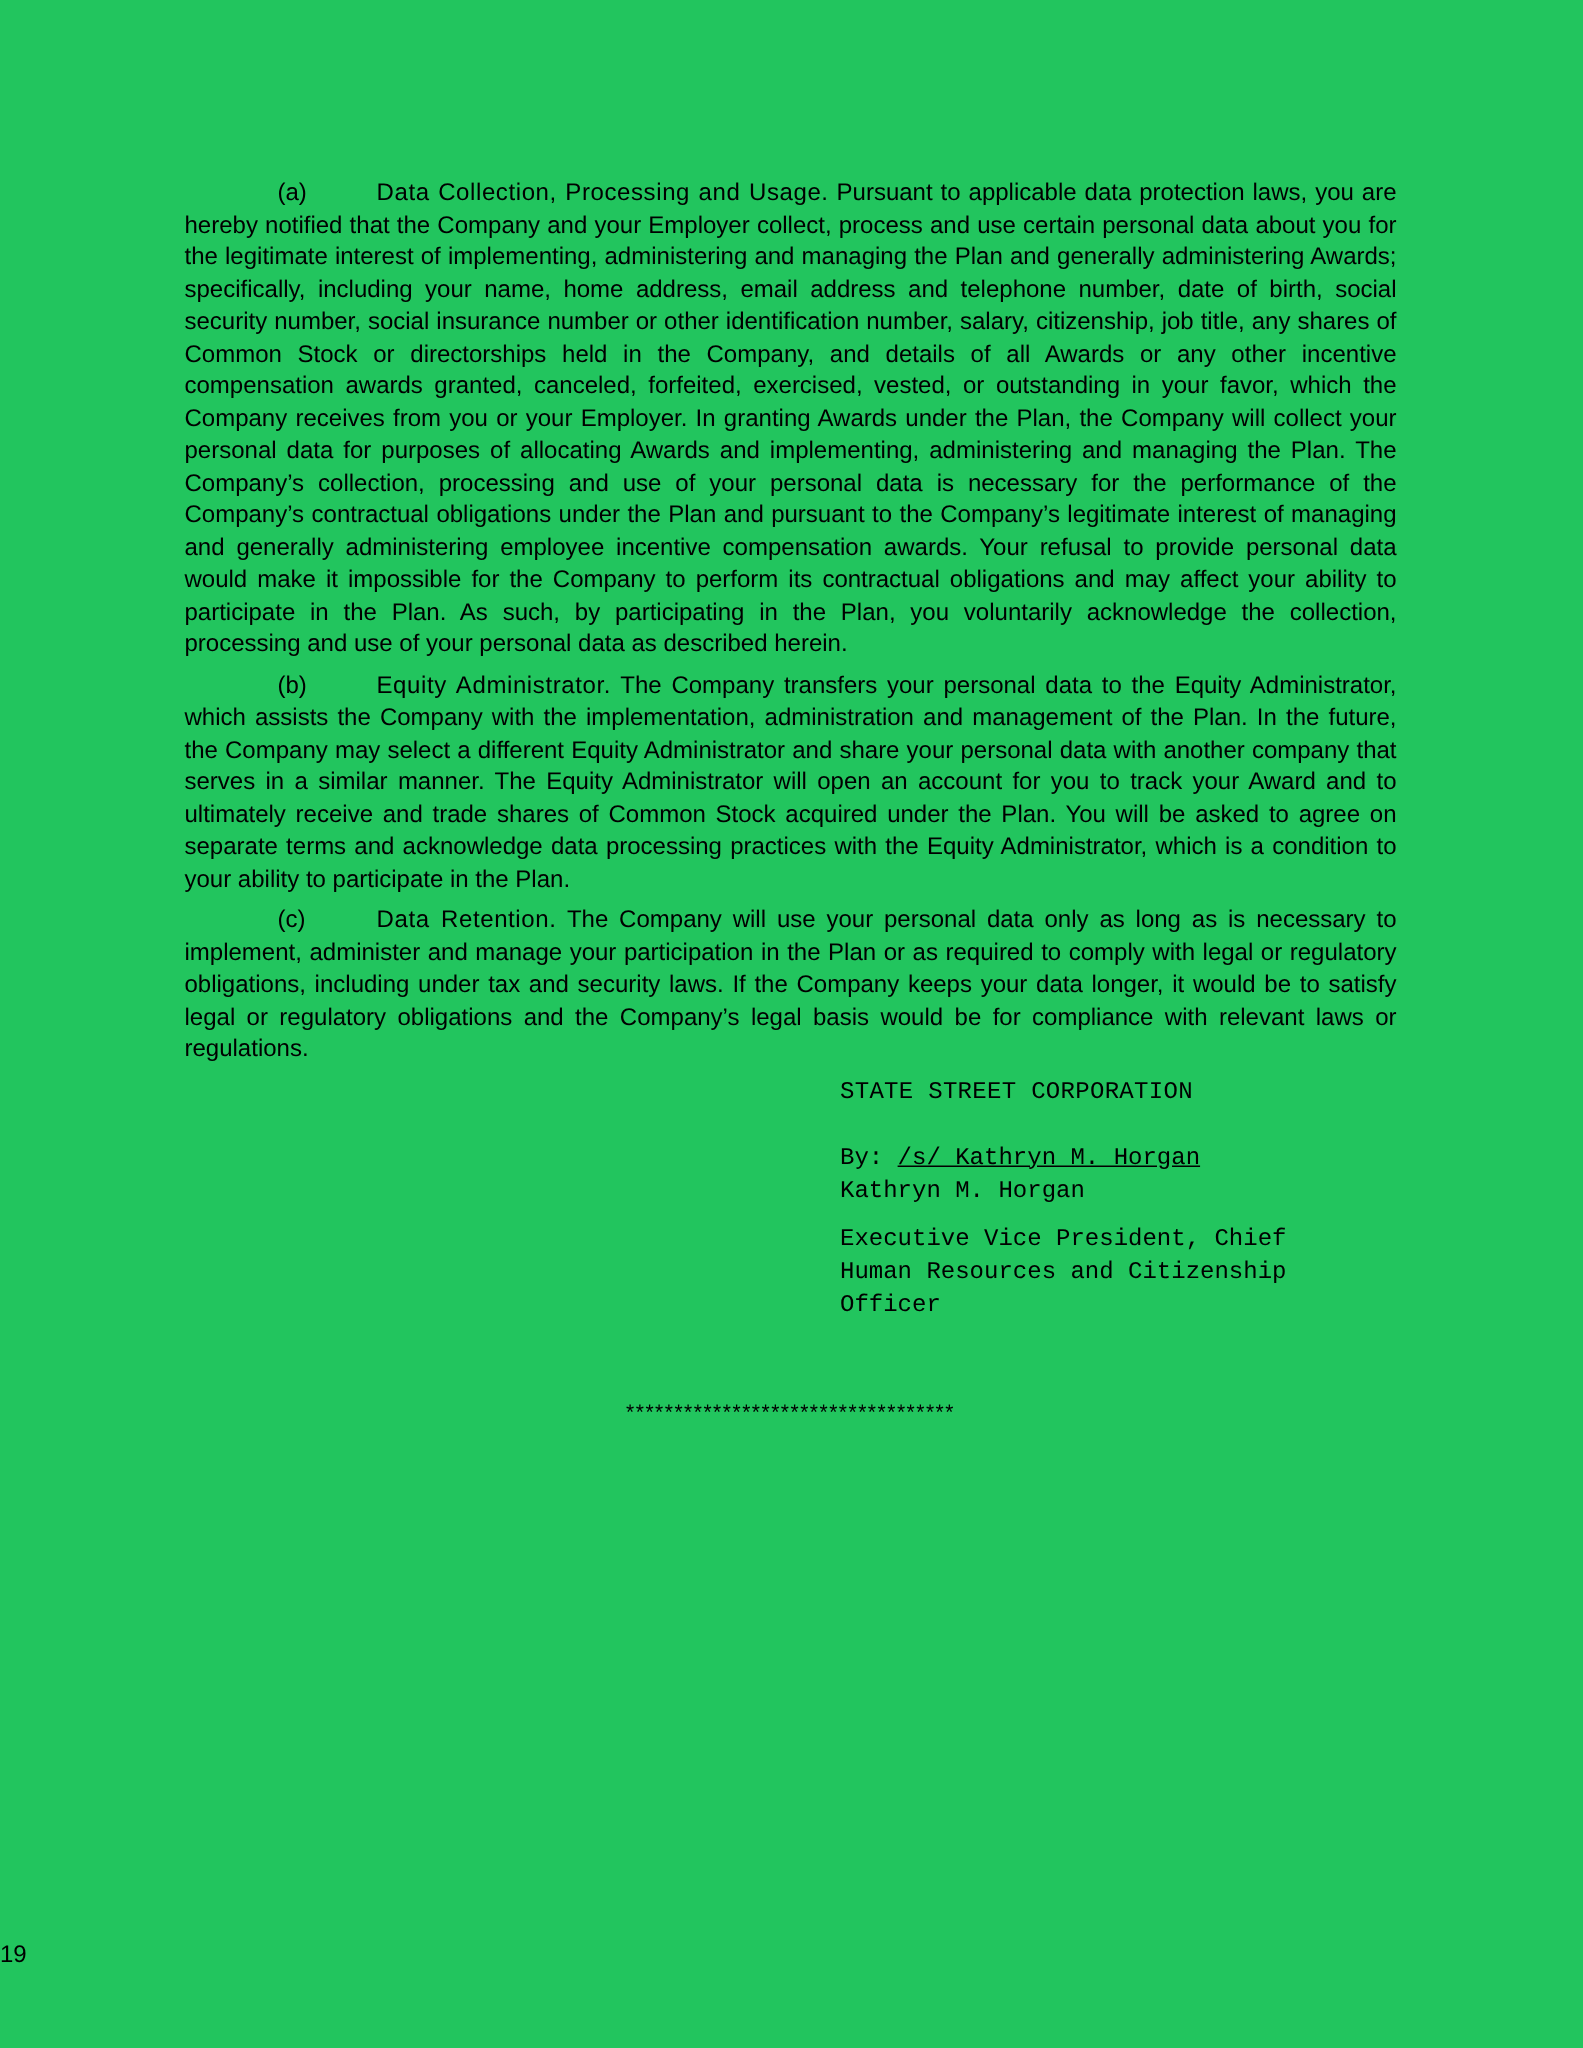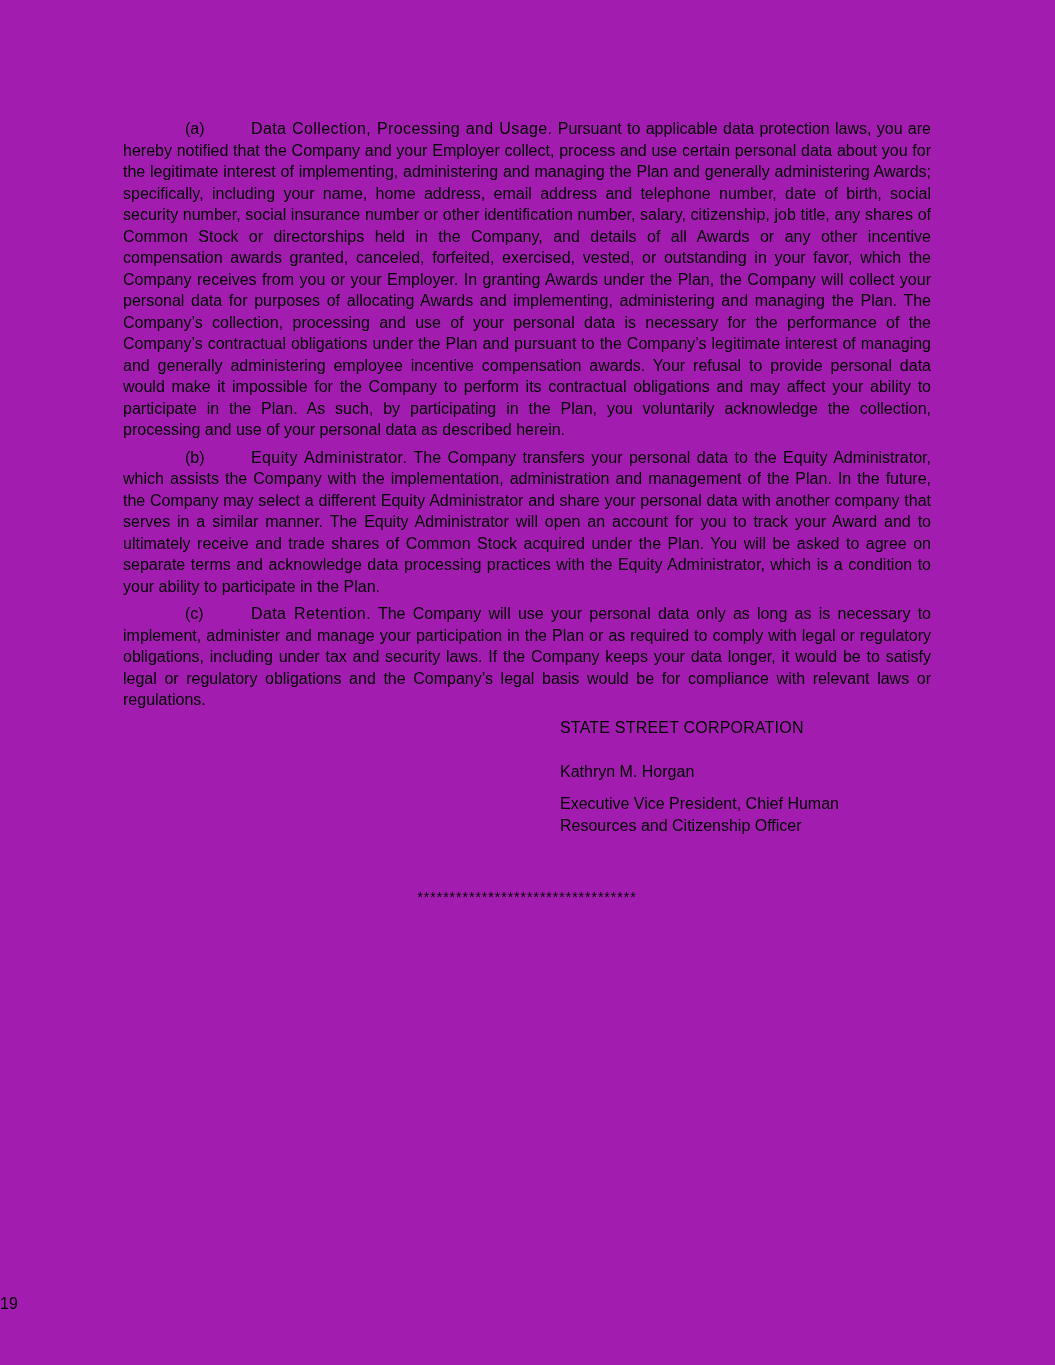--- a/index.html
+++ b/index.html
@@ -6,21 +6,21 @@
   html, body { background: #ffffff; }
   body {
     font-family: "Liberation Sans", "DejaVu Sans", sans-serif;
     color: #000000;
   }
   .page {
     position: relative;
     width: 1055px;
     height: 1365px;
     margin: 0 auto;
-    background: #a21caf;
+    background: #22c55e;
     overflow: hidden;
   }
   .content {
     position: absolute;
     left: 123px;
     top: 118px;
     width: 808px;
     font-size: 16px;
     line-height: 21.5px;
   }
@@ -40,20 +40,21 @@
   .further-info {
     margin-top: 38px;
     letter-spacing: 0.5px;
     line-height: 23px;
     text-align: left;
   }
   .signature-block {
     margin-left: 437px;
     width: 350px;
     line-height: 22px;
+    font-family: Liberation Mono, monospace;
   }
   .sig-company {
     letter-spacing: 0.2px;
     margin-bottom: 22px;
   }
   .sig-by-line { }
   .sig-underline { text-decoration: underline; }
   .sig-title { margin-top: 10px; }
   .asterisk-separator {
     margin-top: 50px;
@@ -78,20 +79,21 @@
 
     <p class="para"><span class="para-label">(a)</span><span class="para-heading">Data Collection, Processing and Usage.</span> <span>Pursuant to applicable data protection laws, you are hereby notified that the Company and your Employer collect, process and use certain personal data about you for the legitimate interest of implementing, administering and managing the Plan and generally administering Awards; specifically, including your name, home address, email address and telephone number, date of birth, social security number, social insurance number or other identification number, salary, citizenship, job title, any shares of Common Stock or directorships held in the Company, and details of all Awards or any other incentive compensation awards granted, canceled, forfeited, exercised, vested, or outstanding in your favor, which the Company receives from you or your Employer. In granting Awards under the Plan, the Company will collect your personal data for purposes of allocating Awards and implementing, administering and managing the Plan. The Company’s collection, processing and use of your personal data is necessary for the performance of the Company’s contractual obligations under the Plan and pursuant to the Company’s legitimate interest of managing and generally administering employee incentive compensation awards. Your refusal to provide personal data would make it impossible for the Company to perform its contractual obligations and may affect your ability to participate in the Plan. As such, by participating in the Plan, you voluntarily acknowledge the collection, processing and use of your personal data as described herein.</span></p>
 
     <p class="para"><span class="para-label">(b)</span><span class="para-heading">Equity Administrator.</span> <span>The Company transfers your personal data to the Equity Administrator, which assists the Company with the implementation, administration and management of the Plan. In the future, the Company may select a different Equity Administrator and share your personal data with another company that serves in a similar manner. The Equity Administrator will open an account for you to track your Award and to ultimately receive and trade shares of Common Stock acquired under the Plan. You will be asked to agree on separate terms and acknowledge data processing practices with the Equity Administrator, which is a condition to your ability to participate in the Plan.</span></p>
 
     <p class="para"><span class="para-label">(c)</span><span class="para-heading">Data Retention.</span> <span>The Company will use your personal data only as long as is necessary to implement, administer and manage your participation in the Plan or as required to comply with legal or regulatory obligations, including under tax and security laws. If the Company keeps your data longer, it would be to satisfy legal or regulatory obligations and the Company’s legal basis would be for compliance with relevant laws or regulations.</span></p>
 
 
     <div class="signature-block">
       <div class="sig-company">STATE STREET CORPORATION</div>
+      <div class="sig-by-line"><span>By: </span><span class="sig-underline">/s/ Kathryn M. Horgan</span></div>
       <div class="sig-name">Kathryn M. Horgan</div>
       <div class="sig-title">Executive Vice President, Chief Human Resources and Citizenship Officer</div>
     </div>
 
     <div class="asterisk-separator">**********************************</div>
 
   </div>
 
   <div class="page-number">19</div>
 </div>

